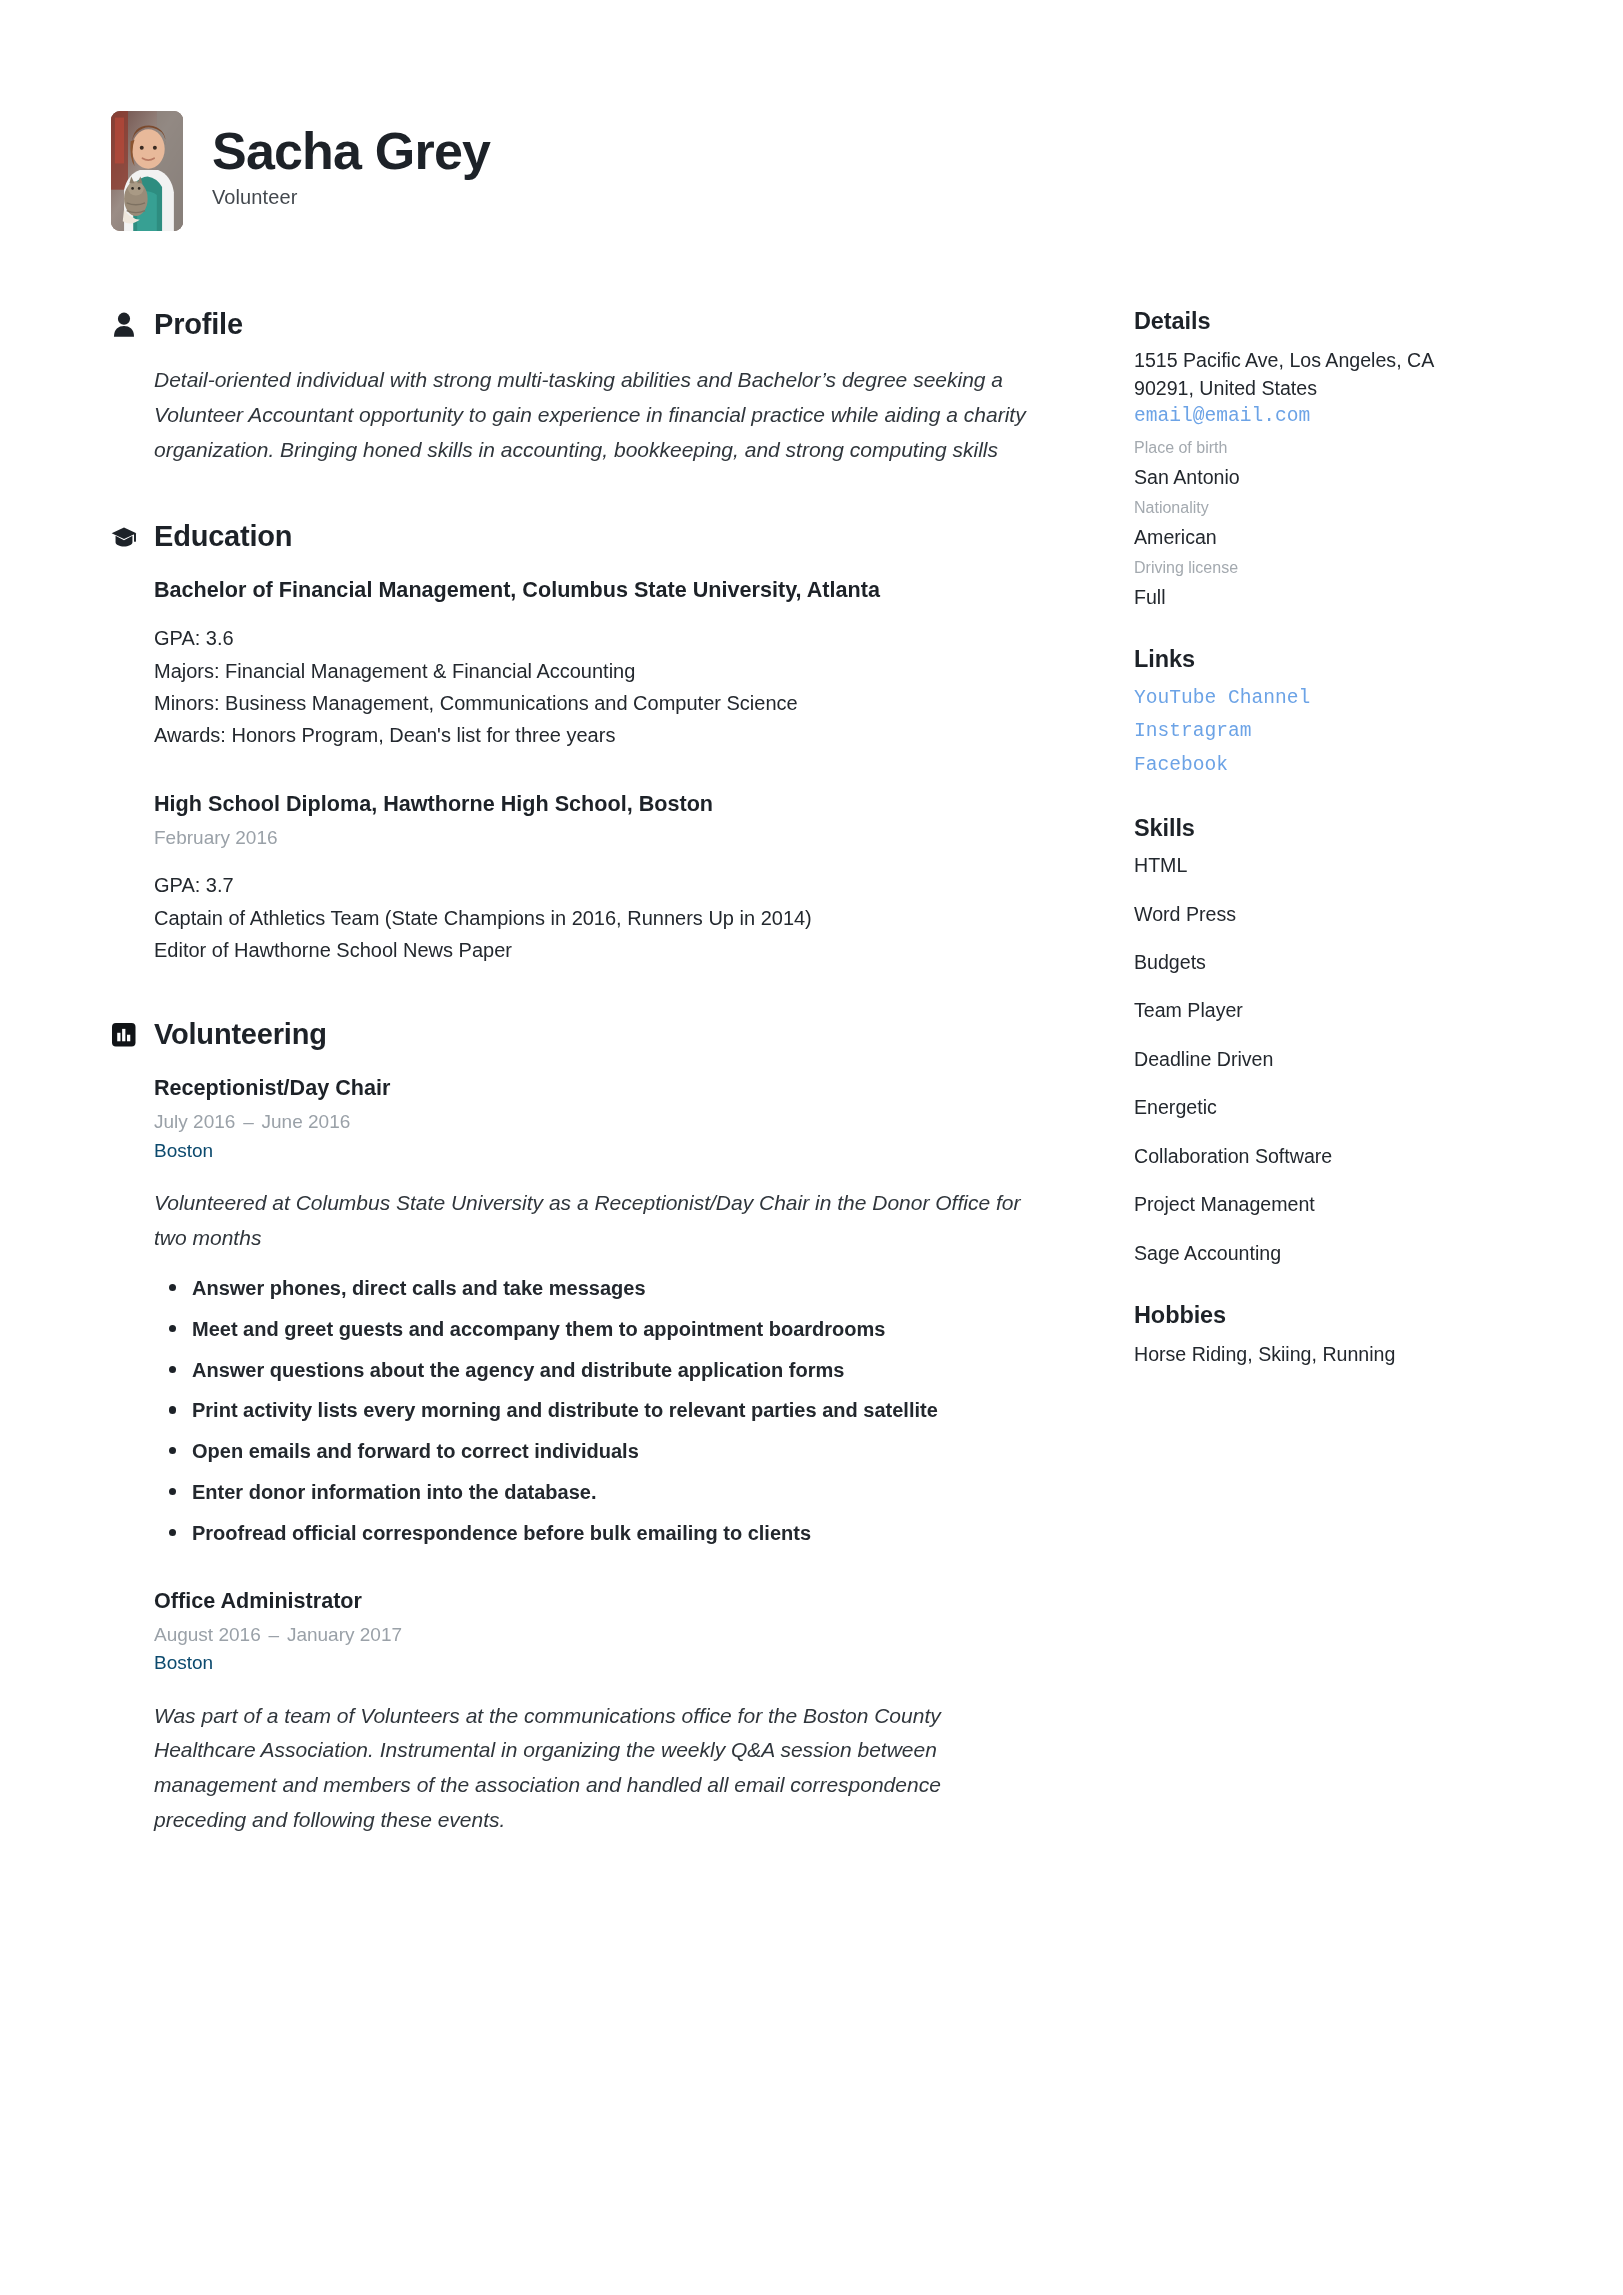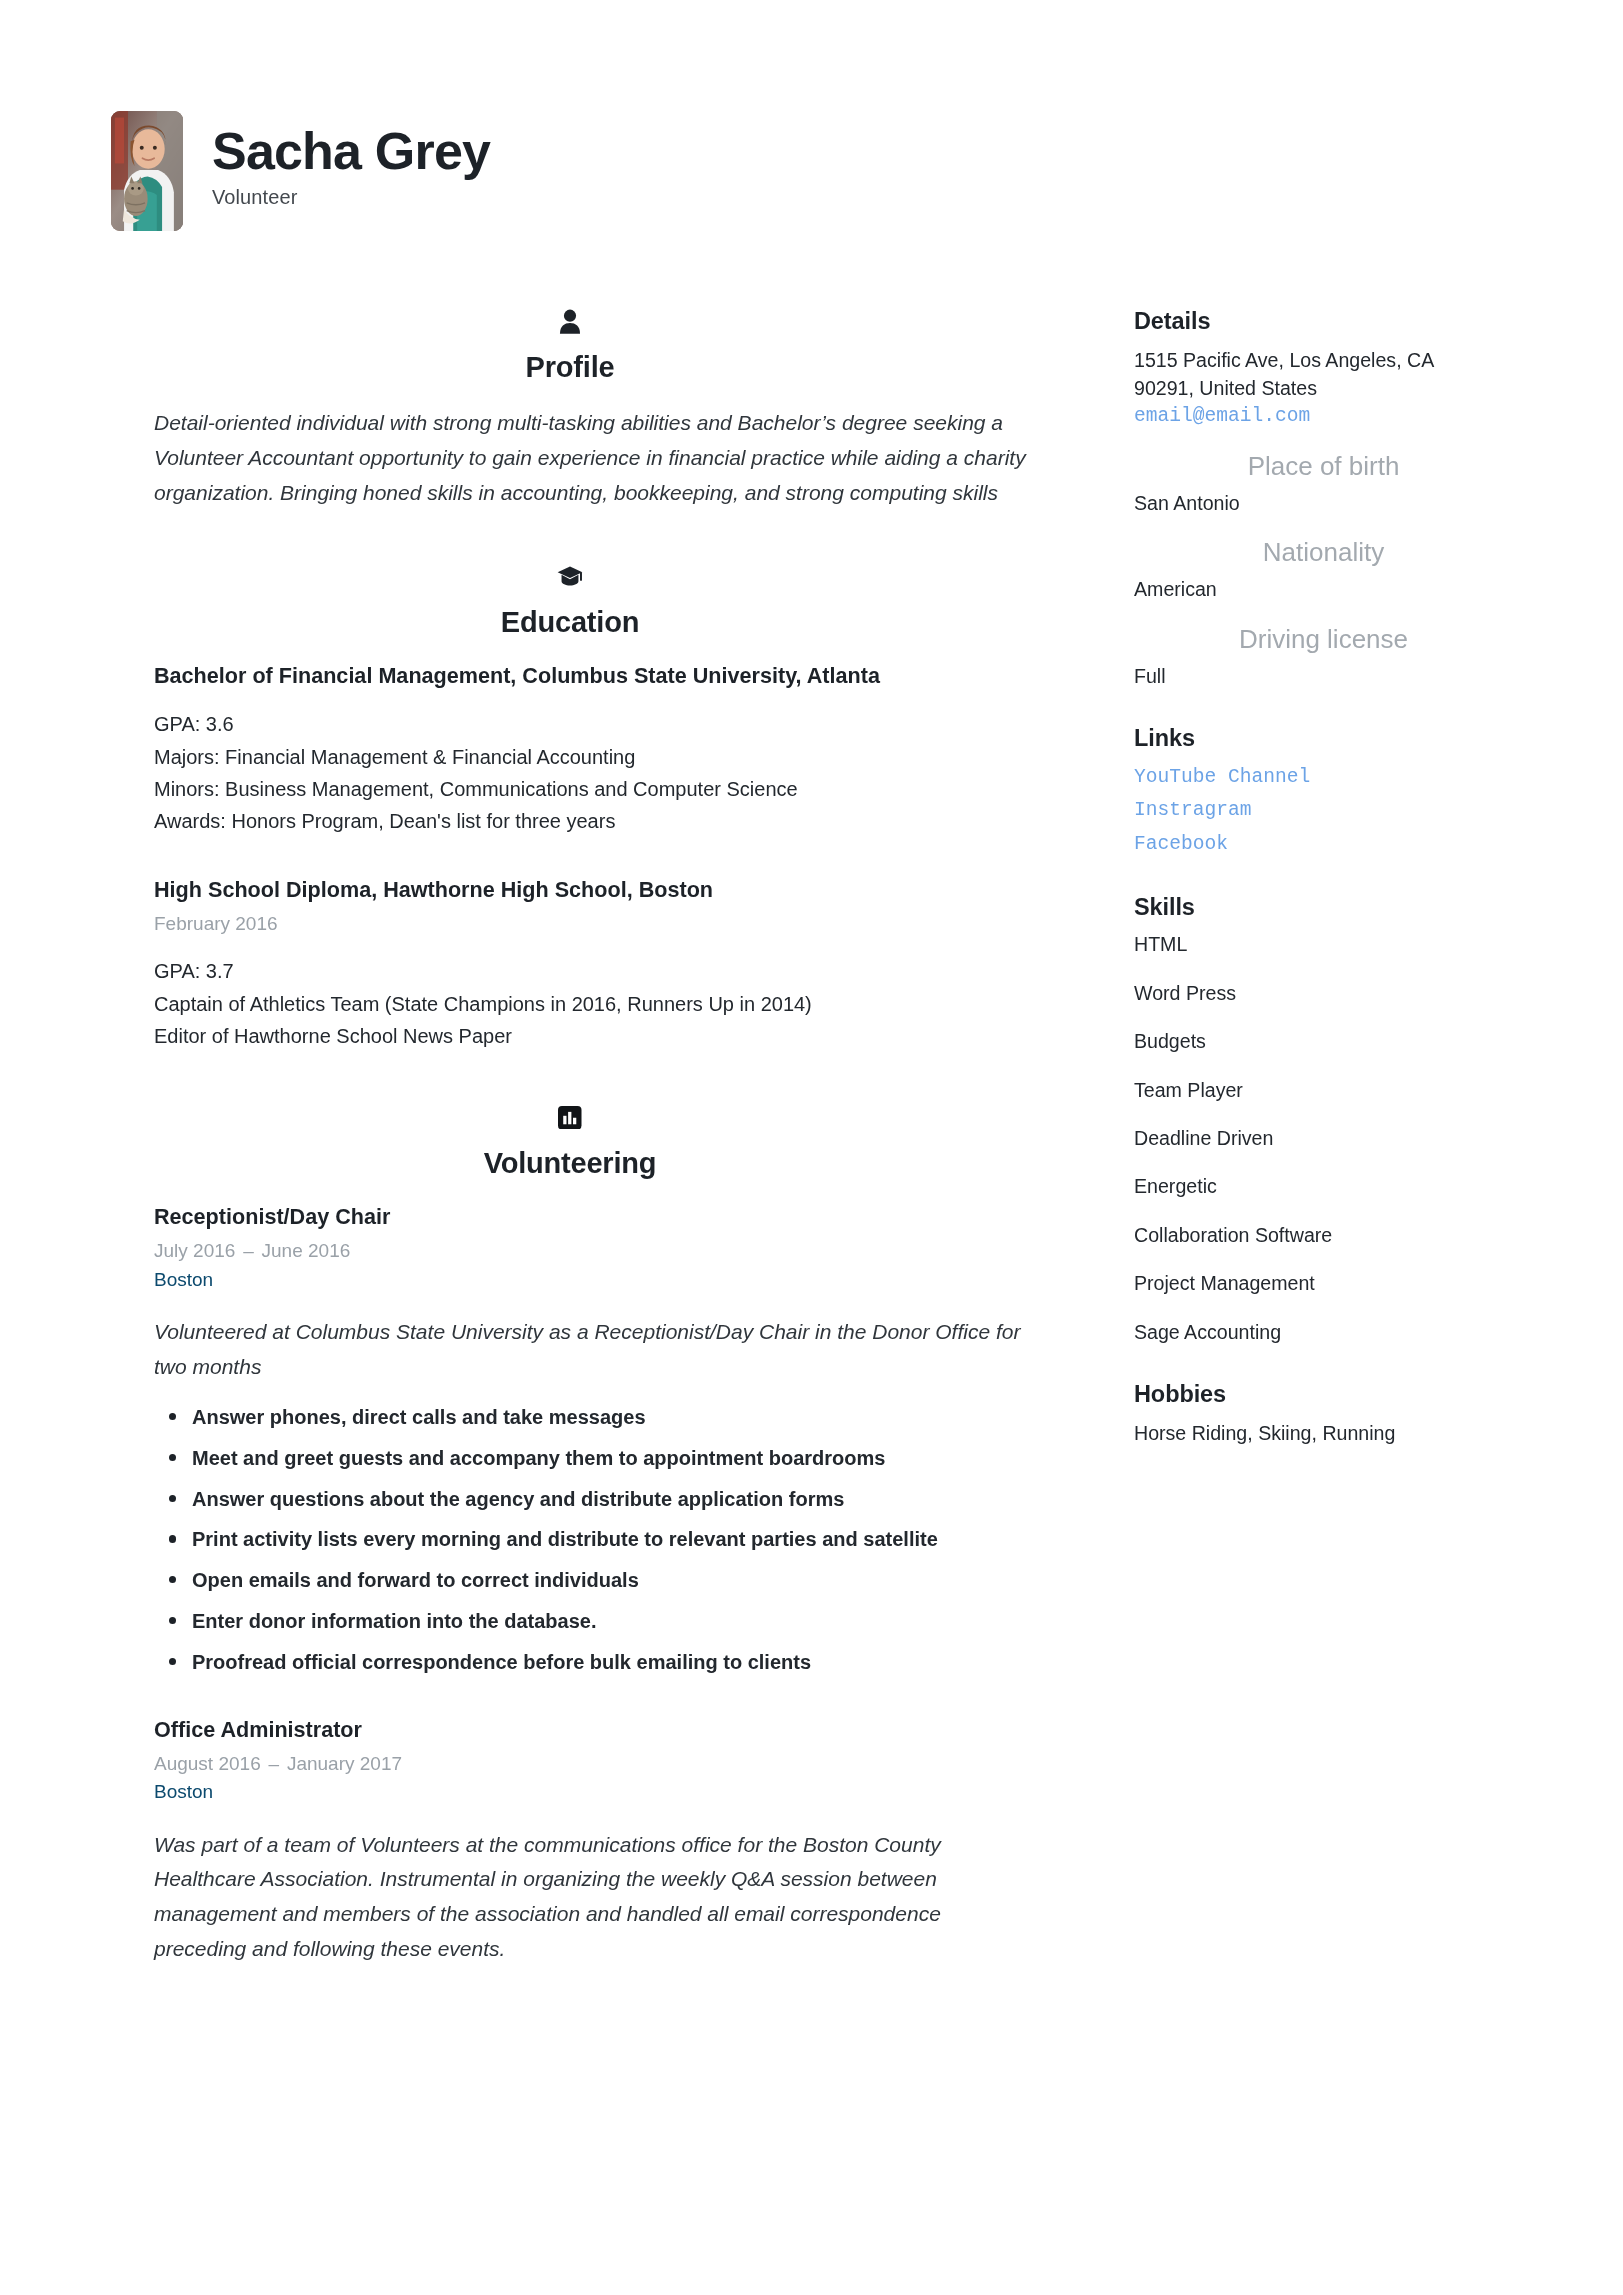--- a/index.html
+++ b/index.html
@@ -39,21 +39,21 @@
   .jobtitle { font-size:20px; color:#43484e; letter-spacing:0.1px; }
 
   
   .cols { display:flex; align-items:flex-start; }
   .left { width:918px; flex:0 0 918px; }
   .gap  { width:105px; flex:0 0 105px; }
   .right { width:379px; flex:0 0 379px; }
 
   
   .sec { margin-bottom:52px; }
-  .sec-head { display:flex; align-items:center; gap:17px; margin-bottom:22px;flex-direction:column; }
+  .sec-head { display:flex; align-items:center; gap:17px; margin-bottom:22px; }
   .sec-ico { width:26px; height:26px; flex:0 0 26px; display:flex; align-items:center; justify-content:center; }
   .sec-ico svg { display:block; }
   .sec-title { font-size:29px; font-weight:700; letter-spacing:-0.2px; color:#1d2228; }
 
   .body-indent { padding-left:43px; }
 
   p.summary {
     font-size:21px; line-height:1.66; font-style:italic;
     color:#30363c; margin:0; max-width:876px;
   }
@@ -80,21 +80,21 @@
   }
   ul.bullets li::before {
     content:""; position:absolute; left:-23.5px; top:11px;
     width:7.2px; height:7.2px; border-radius:50%; background:#1d2228;
   }
 
   
   .side-sec { margin-bottom:35px; }
   .side-title { font-size:23.5px; font-weight:700; color:#1d2228; margin:0 0 10.5px 0; letter-spacing:-0.1px; }
   .side-text { font-size:19.6px; line-height:1.44; color:#23282e; }
-  .side-label { font-size:26px; line-height:1.44; color:#a3a9af; margin-top:17px;text-align:center; }
+  .side-label { font-size:16px; line-height:1.44; color:#a3a9af; margin-top:5px; }
   .side-value { font-size:19.6px; line-height:1.44; color:#23282e; margin-top:3.9px; }
   a.link, .linkish {
     display:block; font-size:19.6px; line-height:1.46;
     color:#6ca3e6; text-decoration:none; margin-bottom:5.2px;font-family:Liberation Mono, monospace;
   }
   .skill { font-size:19.6px; line-height:1.4; color:#23282e; margin-bottom:21px; }
   .skill:last-child { margin-bottom:0; }
   .lang { margin-bottom:22px; }
   .lang-name { font-size:19.6px; line-height:1.4; color:#23282e; margin-bottom:9.1px; }
   .bar-track { width:100%; height:5.9px; background:#ececed; border-radius:3.3px; overflow:hidden; }

